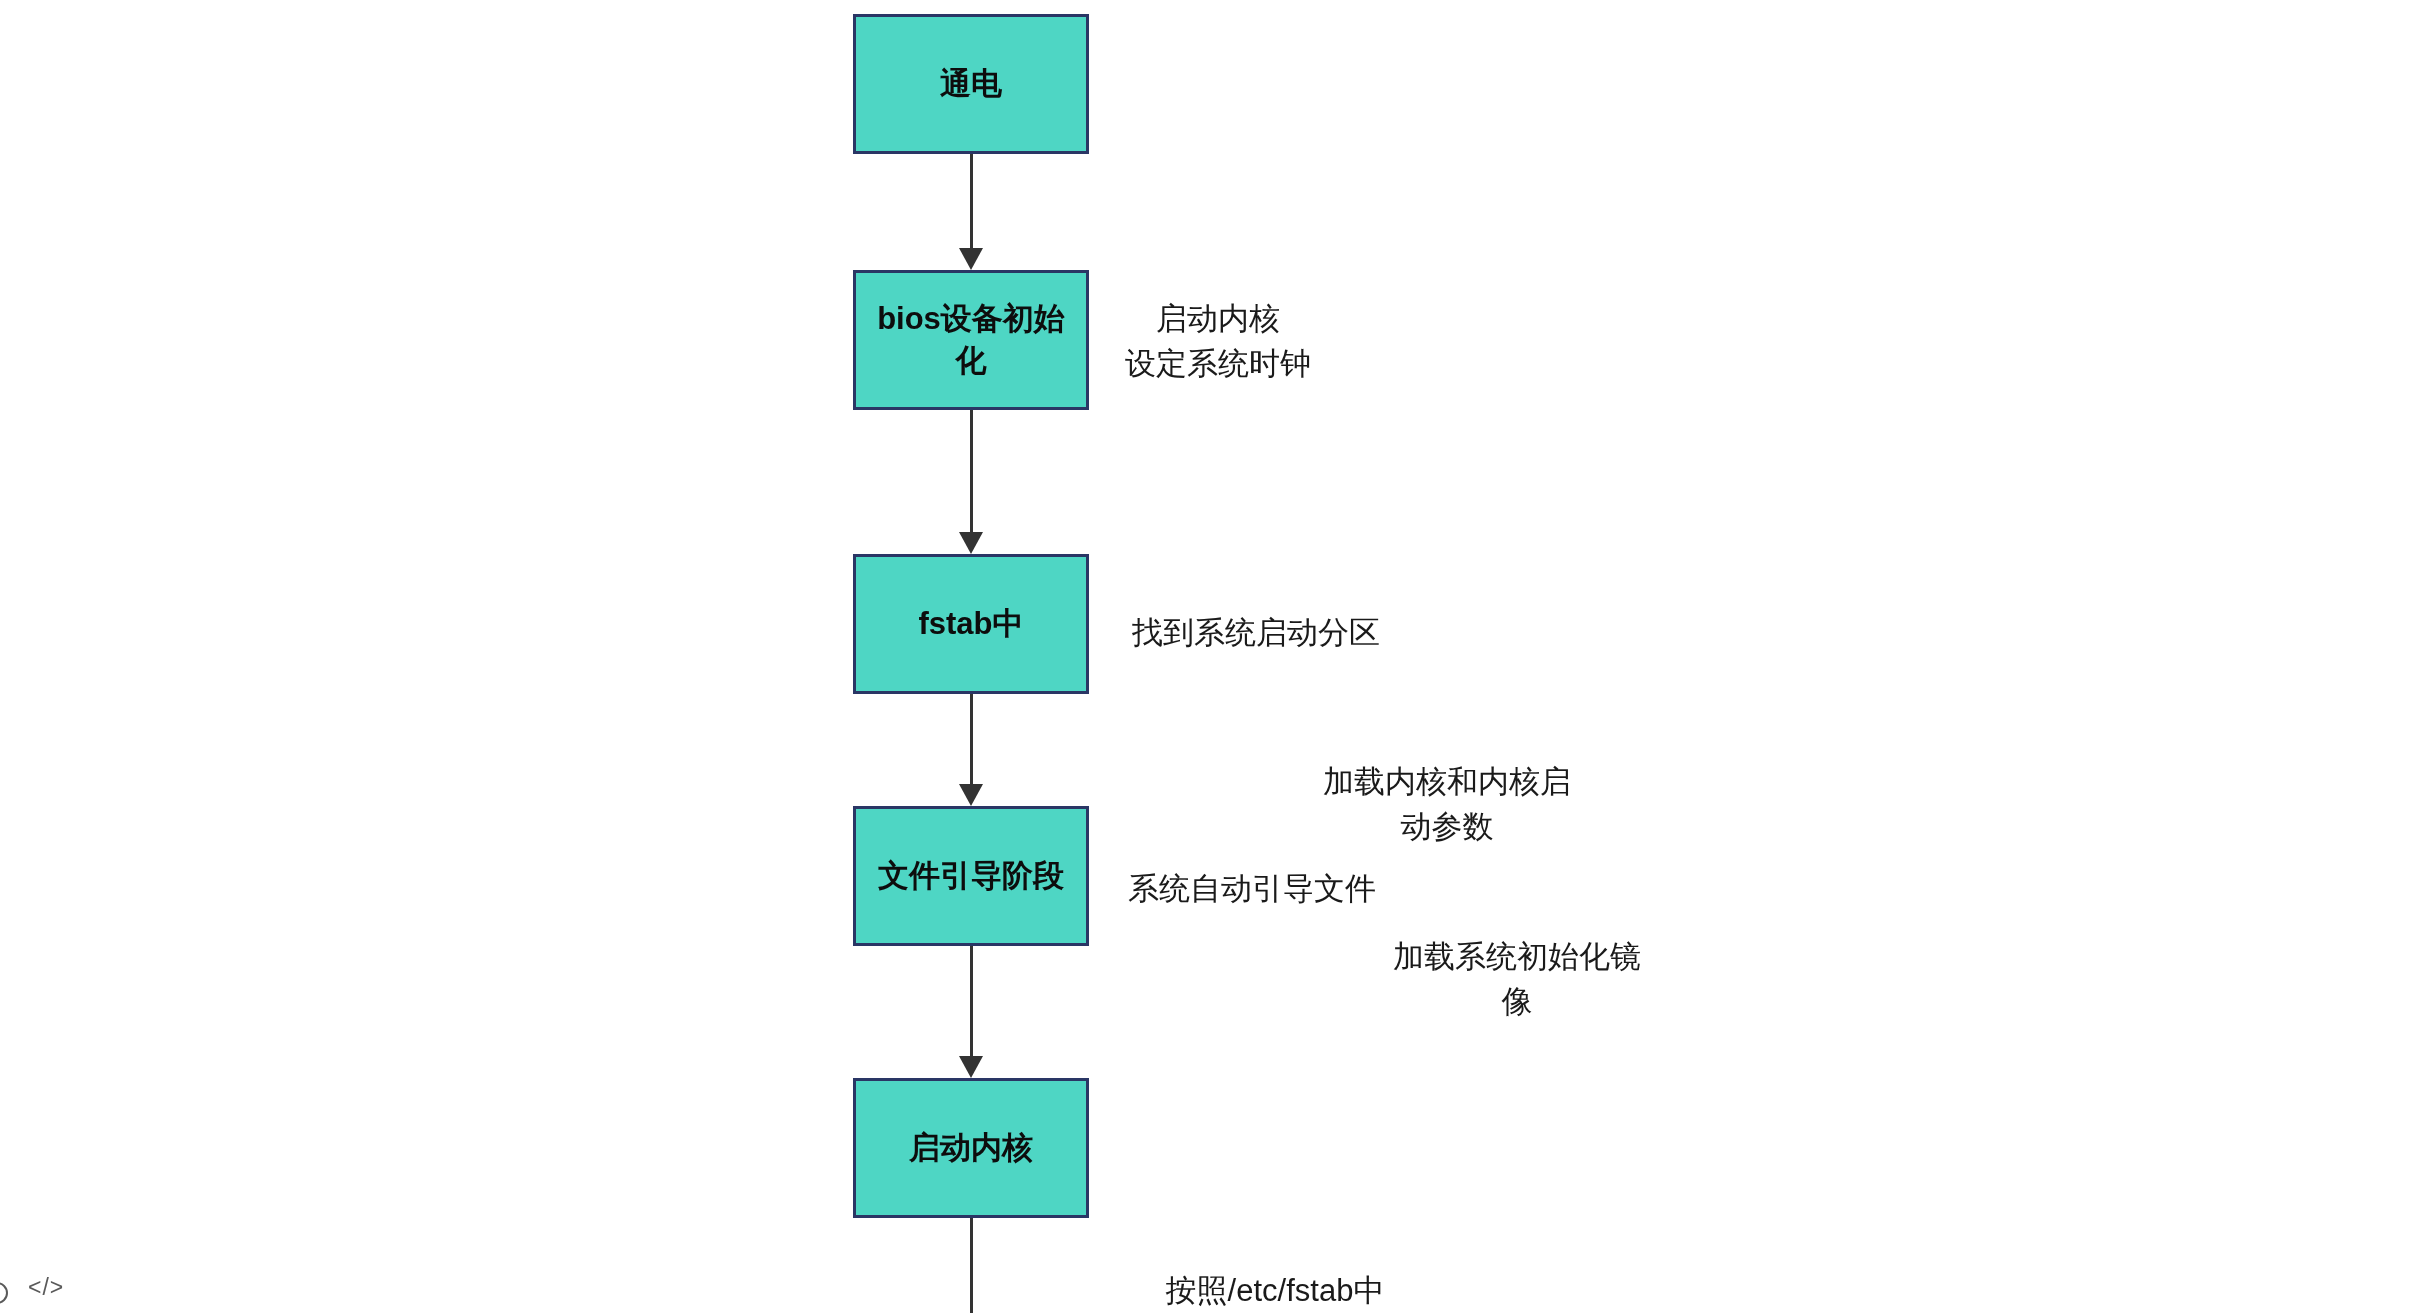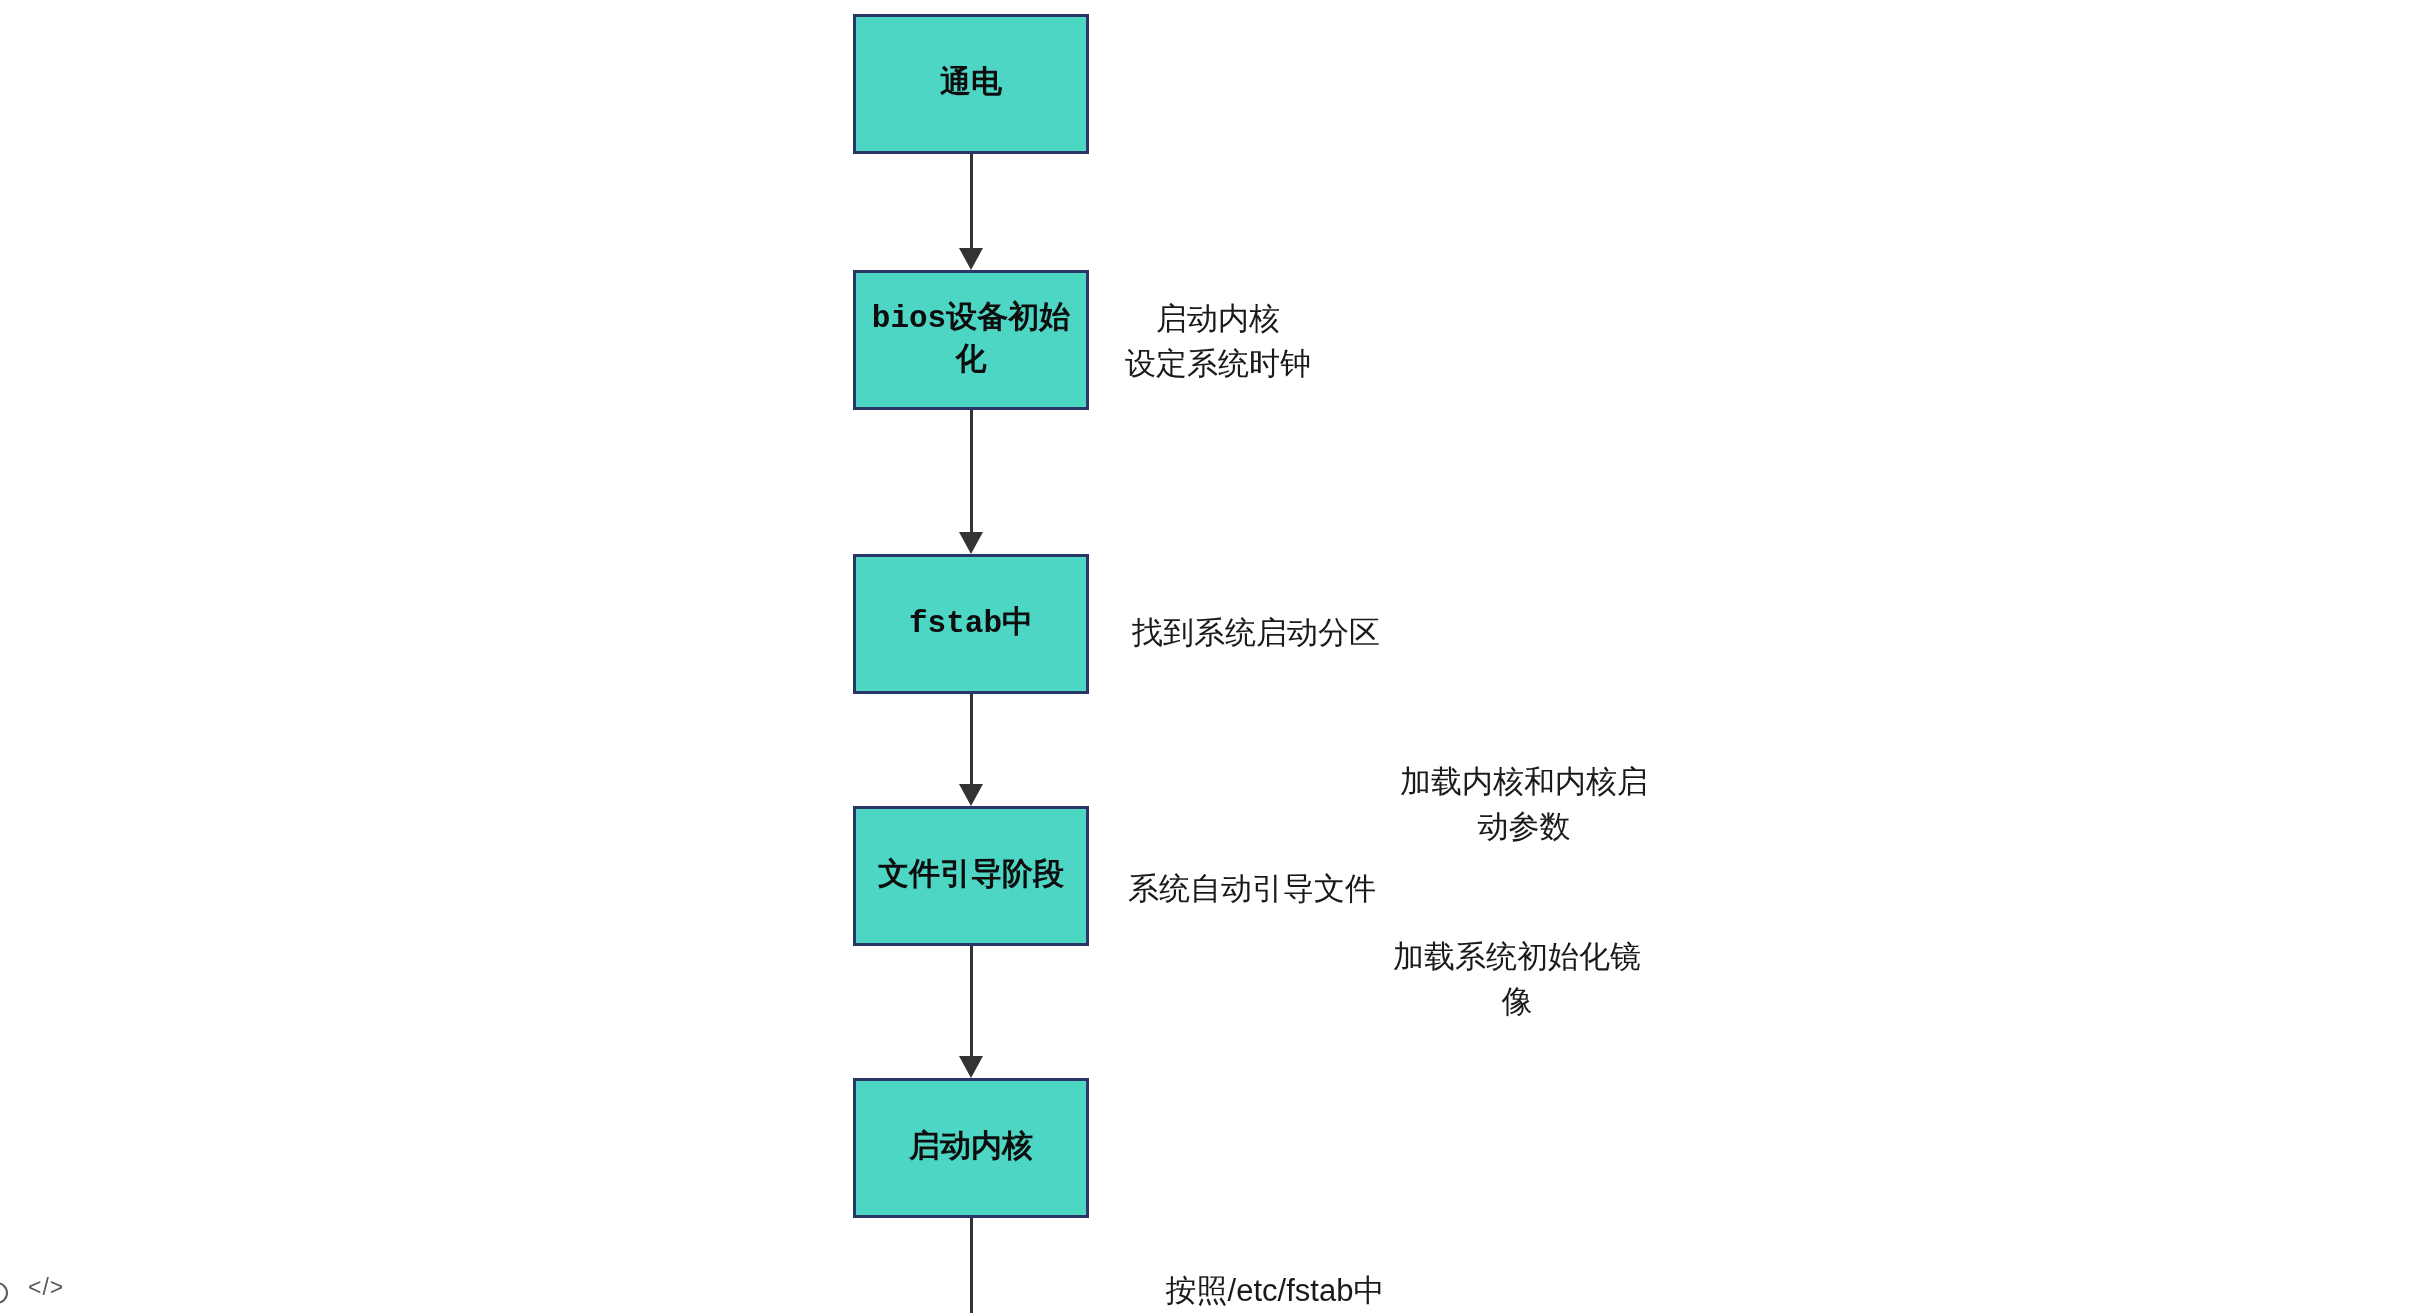--- a/index.html
+++ b/index.html
@@ -28,21 +28,20 @@
     align-items: center;
     justify-content: center;
     text-align: center;
     padding: 0 12px;
   }
   .node .node-label {
     font-size: 31px;
     font-weight: bold;
     color: #0d0d0d;
     line-height: 1.35;
-    font-family: Liberation Mono, monospace;
   }
   
   .edge-line {
     position: absolute;
     left: 970px;
     width: 3px;
     background: #333333;
   }
   .edge-head {
     position: absolute;
@@ -121,21 +120,21 @@
 
   <div class="ann" style="left:1218px; top:296px">
     <span>启动内核</span>
     <span>设定系统时钟</span>
   </div>
 
   <div class="ann" style="left:1256px; top:610px">
     <span>找到系统启动分区</span>
   </div>
 
-  <div class="ann" style="left:1524px; top:759px">
+  <div class="ann" style="left:1447px; top:759px">
     <span>加载内核和内核启</span>
     <span>动参数</span>
   </div>
 
   <div class="ann" style="left:1252px; top:866px">
     <span>系统自动引导文件</span>
   </div>
 
   <div class="ann" style="left:1517px; top:934px">
     <span>加载系统初始化镜</span>

